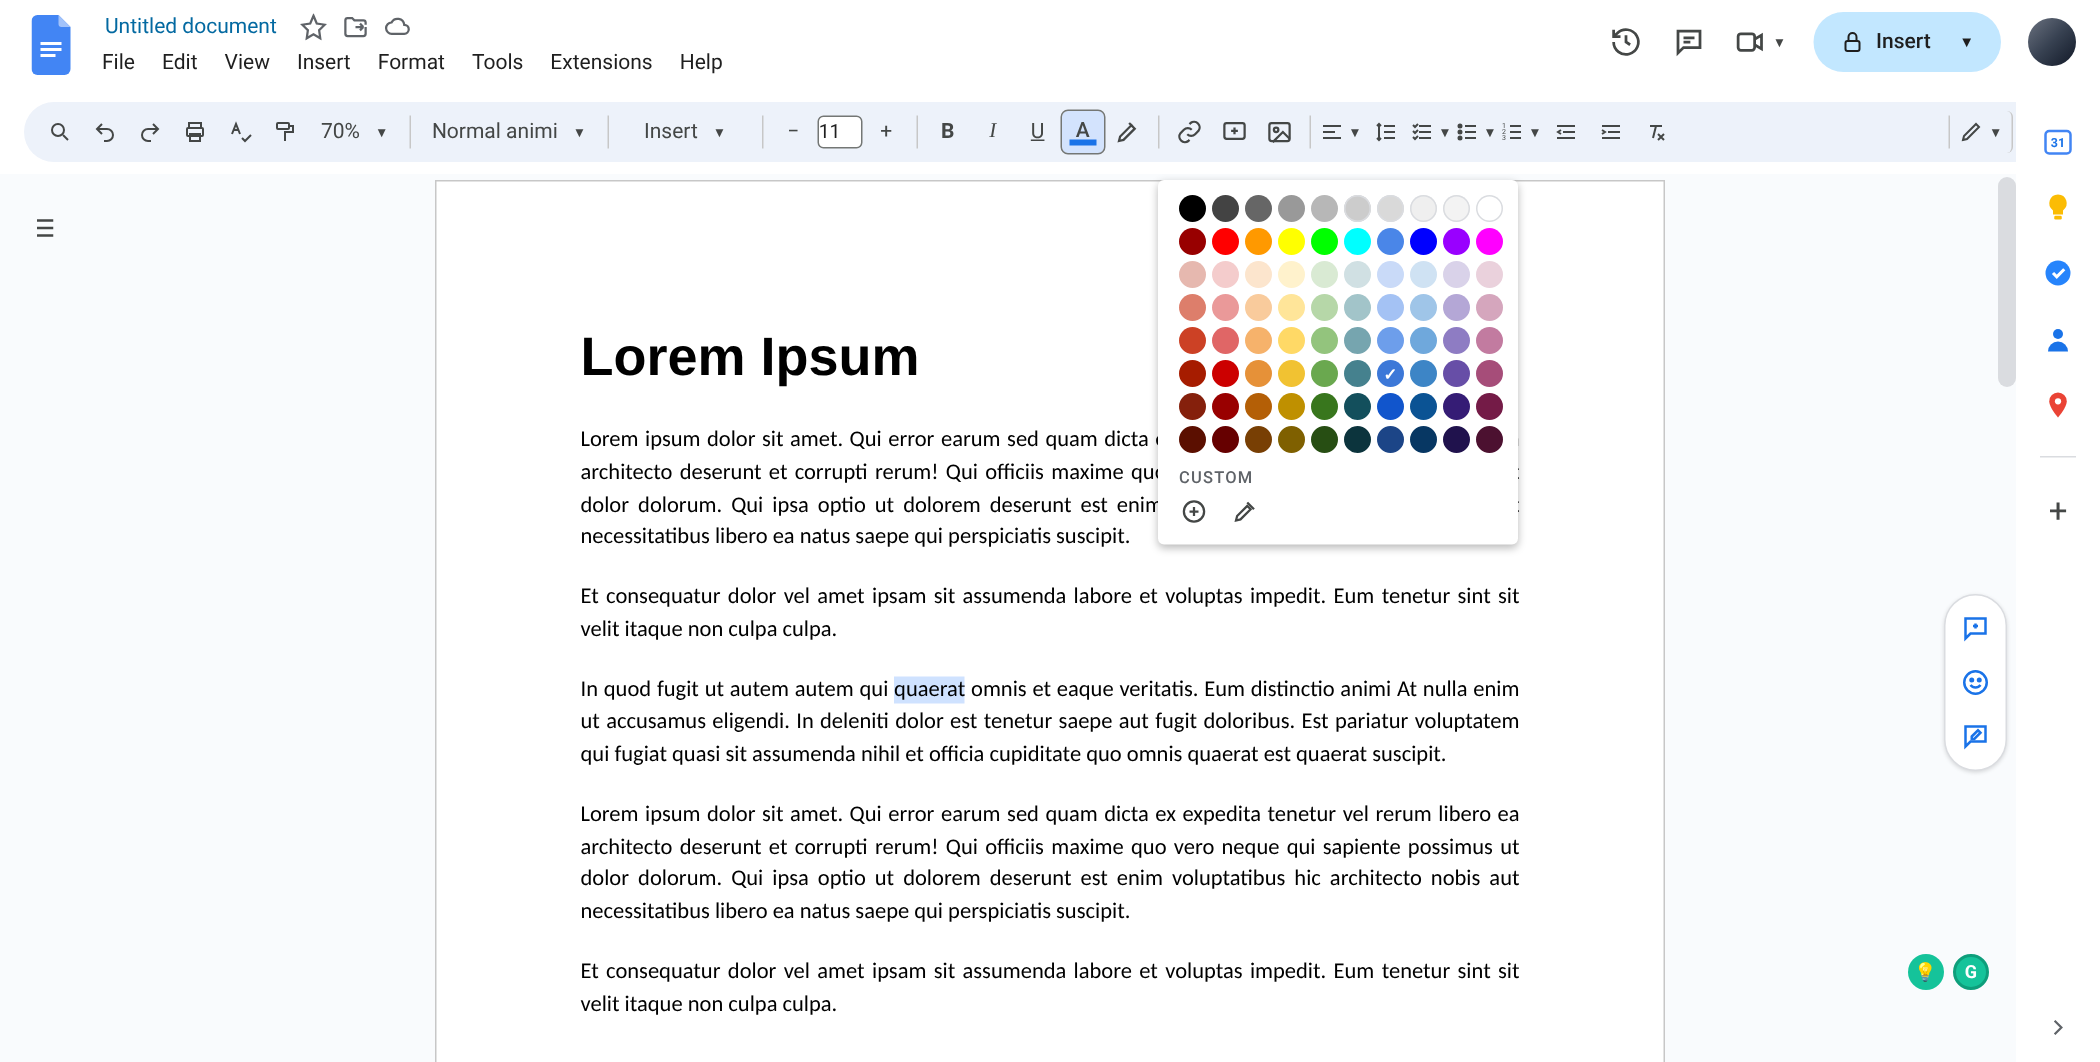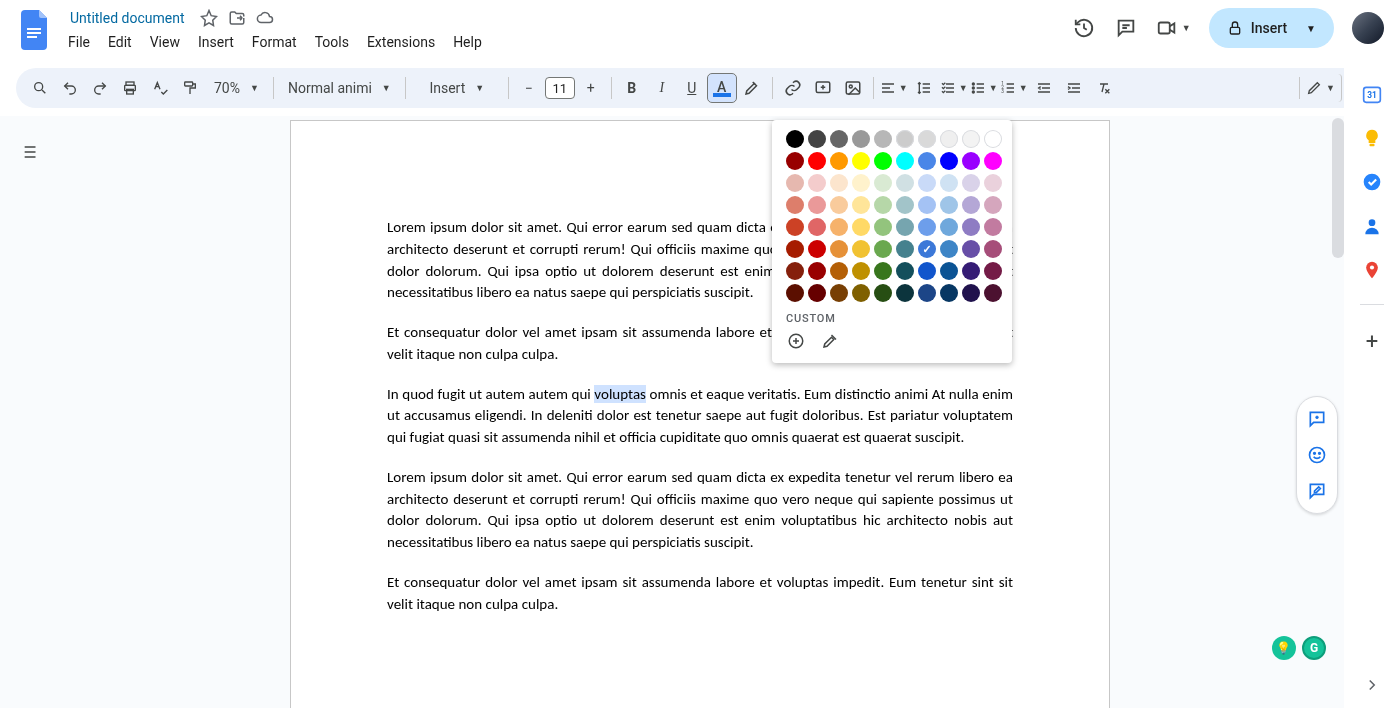--- a/index.html
+++ b/index.html
@@ -20,21 +20,21 @@
 .share-btn { display:flex; align-items:center; gap:8px; background:#c2e7ff; border-radius:40px; height:40px; padding:0 8px 0 18px; cursor:pointer; font-size:14px; font-weight:500; }
 .share-caret { border-left:1px solid rgba(0,0,0,0); padding:0 10px; }
 .avatar { width:32px; height:32px; border-radius:50%; background:linear-gradient(135deg,#6b7280 0%,#374151 50%,#111827 100%); }
 
 
 .toolbar { margin:8px 16px; height:40px; background:#edf2fa; border-radius:24px; display:flex; align-items:center; padding:0 10px; gap:2px; position:relative; }
 .tbtn { min-width:28px; height:28px; border-radius:4px; display:flex; align-items:center; justify-content:center; color:#444746; cursor:pointer; font-size:14px; }
 .tbtn.sel-combo { padding:0 8px; gap:10px; }
 .tbtn .caret { font-size:9px; color:#444746; }
 .tsep { width:1px; height:22px; background:#c7c7c7; margin:0 4px; }
-.font-size-box { width:30px; height:22px; border:1px solid #747775; border-radius:4px; display:flex; align-items:center; justify-content:center; font-size:13px; background:#fff; }
+.font-size-box { width:30px; height:22px; border:1px solid #747775; border-radius:4px; display:flex; align-items:center; justify-content:flex-start; font-size:13px; background:#fff; }
 .tbtn.active { background:#d3e3fd; }
 .textcolor-swatch { display:flex; flex-direction:column; align-items:center; }
 .textcolor-swatch .bar { width:18px; height:4px; background:#1a73e8; margin-top:-2px; }
 .hl-swatch { position:relative; }
 .toolbar-end { margin-left:auto; display:flex; align-items:center; gap:2px; }
 .pen-combo { border-right:1px solid #c7c7c7; padding-right:6px; margin-right:2px; }
 
 
 .workspace { position:absolute; top:116px; bottom:0; left:0; right:56px; display:flex; background:#f9fbfd; }
 .sidegutter { width:56px; display:flex; justify-content:center; padding-top:22px; }
@@ -323,23 +323,24 @@
   <div class="sidegutter">
     <div class="gicon">
         <svg width="20" height="20" viewBox="0 0 24 24" fill="none" stroke="currentColor" stroke-width="2">
           <path d="M8 6h13M8 12h13M8 18h13"></path>
           <path d="M3 6h.01M3 12h.01M3 18h.01"></path>
         </svg>
       </div>
   </div>
   <div class="doc-scroll">
     <div class="page">
+      <h1>Lorem Ipsum</h1>
       <p>Lorem ipsum dolor sit amet. Qui error earum sed quam dicta ex expedita tenetur vel rerum libero ea architecto deserunt et corrupti rerum! Qui officiis maxime quo vero neque qui sapiente possimus ut dolor dolorum. Qui ipsa optio ut dolorem deserunt est enim voluptatibus hic architecto nobis aut necessitatibus libero ea natus saepe qui perspiciatis suscipit.</p>
       <p>Et consequatur dolor vel amet ipsam sit assumenda labore et voluptas impedit. Eum tenetur sint sit velit itaque non culpa culpa.</p>
-      <p><span>In quod fugit ut autem autem qui </span><span class="sel">voluptas</span><span> omnis et eaque veritatis. Eum distinctio animi At nulla enim ut accusamus eligendi. In deleniti dolor est tenetur saepe aut fugit doloribus. Est pariatur voluptatem qui fugiat quasi sit assumenda nihil et officia cupiditate quo omnis quaerat est quaerat suscipit.</span></p>
+      <p><span>In quod fugit ut autem autem qui </span><span class="sel">quaerat</span><span> omnis et eaque veritatis. Eum distinctio animi At nulla enim ut accusamus eligendi. In deleniti dolor est tenetur saepe aut fugit doloribus. Est pariatur voluptatem qui fugiat quasi sit assumenda nihil et officia cupiditate quo omnis quaerat est quaerat suscipit.</span></p>
       <p>Lorem ipsum dolor sit amet. Qui error earum sed quam dicta ex expedita tenetur vel rerum libero ea architecto deserunt et corrupti rerum! Qui officiis maxime quo vero neque qui sapiente possimus ut dolor dolorum. Qui ipsa optio ut dolorem deserunt est enim voluptatibus hic architecto nobis aut necessitatibus libero ea natus saepe qui perspiciatis suscipit.</p>
       <p>Et consequatur dolor vel amet ipsam sit assumenda labore et voluptas impedit. Eum tenetur sint sit velit itaque non culpa culpa.</p>
 
     </div>
 
     <div class="bubble-col">
       <div class="bbtn">
           <svg width="20" height="20" viewBox="0 0 24 24" fill="none" stroke="currentColor" stroke-width="2">
             <path d="M4 4h16v12H8l-4 4z"></path>
             <path d="M12 8v4M10 10h4"></path>

